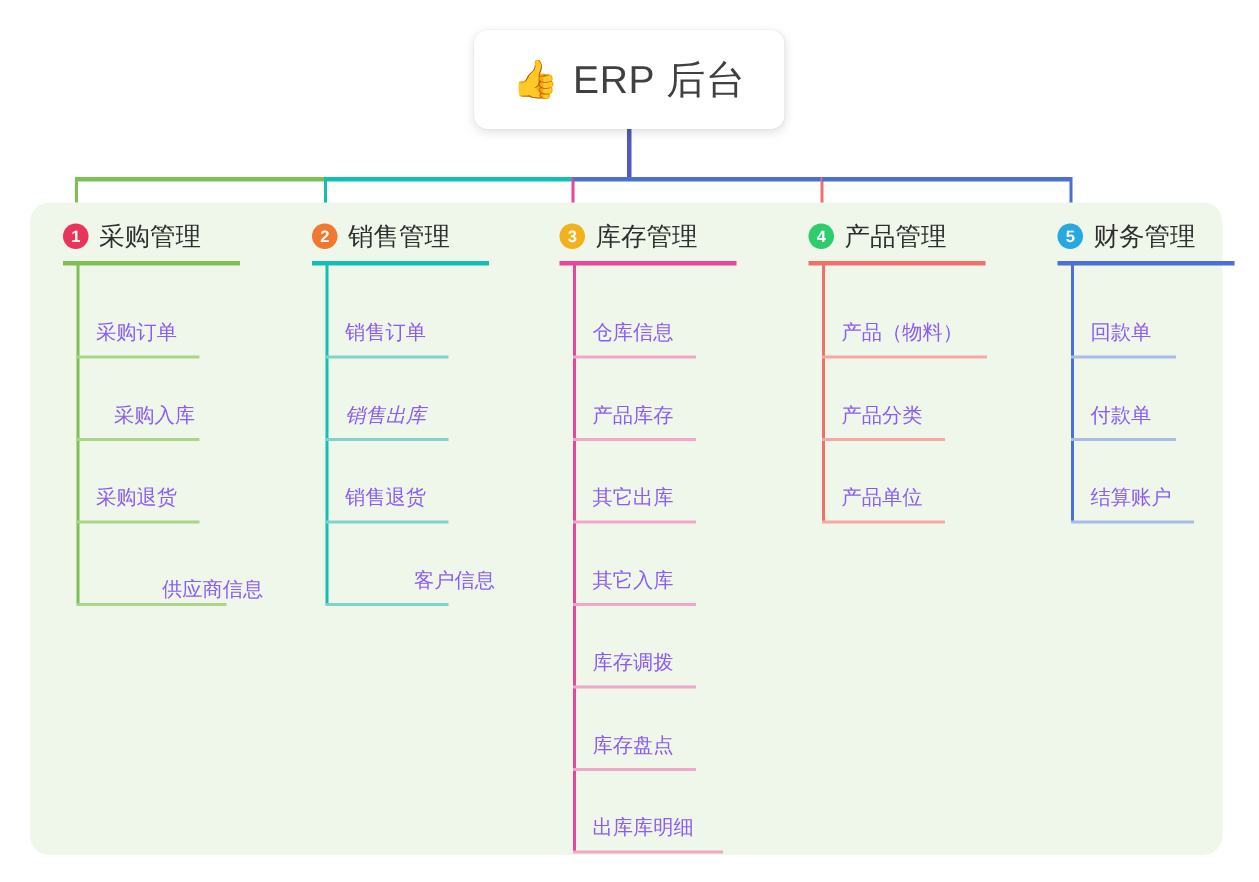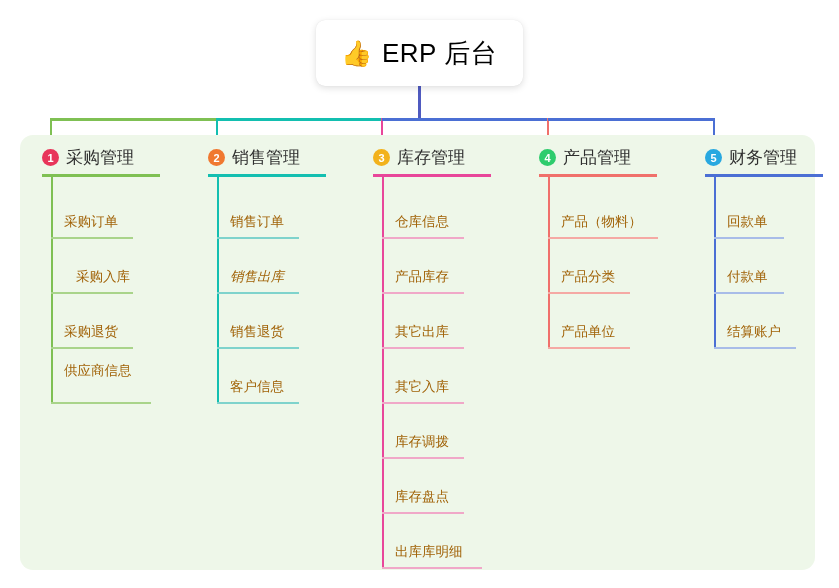--- a/index.html
+++ b/index.html
@@ -17,21 +17,21 @@
     left: 316px; top: 20px;
     width: 207px; height: 66px;
     background: #ffffff;
     border-radius: 9px;
     box-shadow: 0 2px 7px rgba(0,0,0,0.13), 0 0 1px rgba(0,0,0,0.10);
     display: flex; align-items: center; justify-content: center;
     gap: 9px;
   }
   .title-emoji { font-size: 25px; line-height: 1; }
   .title-text {
-    font-size: 26px; color: #000000; letter-spacing: .5px; white-space: nowrap;
+    font-size: 26px; color: #404040; letter-spacing: .5px; white-space: nowrap;
   }
 
   
   .conn { position: absolute; }
 
   
   .panel {
     position: absolute;
     left: 20px; top: 135px;
     width: 795px; height: 435px;
@@ -52,21 +52,21 @@
     display: flex; align-items: center; justify-content: center;
     flex: 0 0 auto;
   }
   .col-title { font-size: 17px; color: #2f2f2f; }
   .header-rule { position: absolute; left: 0; height: 3px; }
 
   .col-spine { position: absolute; width: 2px; }
 
   .item { position: absolute; left: 18px; }
   .item-label {
-    font-size: 13.5px; color: #a16207; white-space: nowrap;
+    font-size: 13.5px; color: #8b5cf6; white-space: nowrap;
     display: block; padding: 0 4px 4px 4px;
   }
   .item-rule { position: absolute; left: 0; height: 2px; }
 </style>
 </head>
 <body>
 
 <div id="root-canvas">
 
   <div class="conn" id="root-stem" style="left: 418px; top: 86px; width: 3px; height: 34px; background: rgb(79, 90, 192);"></div>
@@ -102,21 +102,21 @@
           </div>
           <div class="item-rule" style="top: 102px; left: 9px; width: 82px; background: rgb(169, 212, 138);"></div>
           <div class="item" style="top: 133px; margin-left: 12px;">
             <span class="item-label">采购入库</span>
           </div>
           <div class="item-rule" style="top: 157px; left: 9px; width: 82px; background: rgb(169, 212, 138);"></div>
           <div class="item" style="top: 188px;">
             <span class="item-label">采购退货</span>
           </div>
           <div class="item-rule" style="top: 212px; left: 9px; width: 82px; background: rgb(169, 212, 138);"></div>
-          <div class="item" style="top: 227px;">
+          <div class="item" style="top: 249px; margin-left: 44px;">
             <span class="item-label">供应商信息</span>
           </div>
           <div class="item-rule" style="top: 267px; left: 9px; width: 100px; background: rgb(169, 212, 138);"></div>
         </div>
         <div class="col" style="left: 188px;">
           <div class="col-header">
             <span class="badge" style="background: rgb(240, 120, 48);">2</span>
             <span class="col-title">销售管理</span>
           </div>
           <div class="header-rule" style="top: 39px; width: 118px; background: rgb(19, 191, 176);"></div>
@@ -126,21 +126,21 @@
           </div>
           <div class="item-rule" style="top: 102px; left: 9px; width: 82px; background: rgb(127, 211, 204);"></div>
           <div class="item" style="top: 133px; font-style: italic;">
             <span class="item-label">销售出库</span>
           </div>
           <div class="item-rule" style="top: 157px; left: 9px; width: 82px; background: rgb(127, 211, 204);"></div>
           <div class="item" style="top: 188px;">
             <span class="item-label">销售退货</span>
           </div>
           <div class="item-rule" style="top: 212px; left: 9px; width: 82px; background: rgb(127, 211, 204);"></div>
-          <div class="item" style="top: 243px;">
+          <div class="item" style="top: 243px; margin-left: 46px;">
             <span class="item-label">客户信息</span>
           </div>
           <div class="item-rule" style="top: 267px; left: 9px; width: 82px; background: rgb(127, 211, 204);"></div>
         </div>
         <div class="col" style="left: 353px;">
           <div class="col-header">
             <span class="badge" style="background: rgb(242, 178, 28);">3</span>
             <span class="col-title">库存管理</span>
           </div>
           <div class="header-rule" style="top: 39px; width: 118px; background: rgb(232, 70, 154);"></div>

